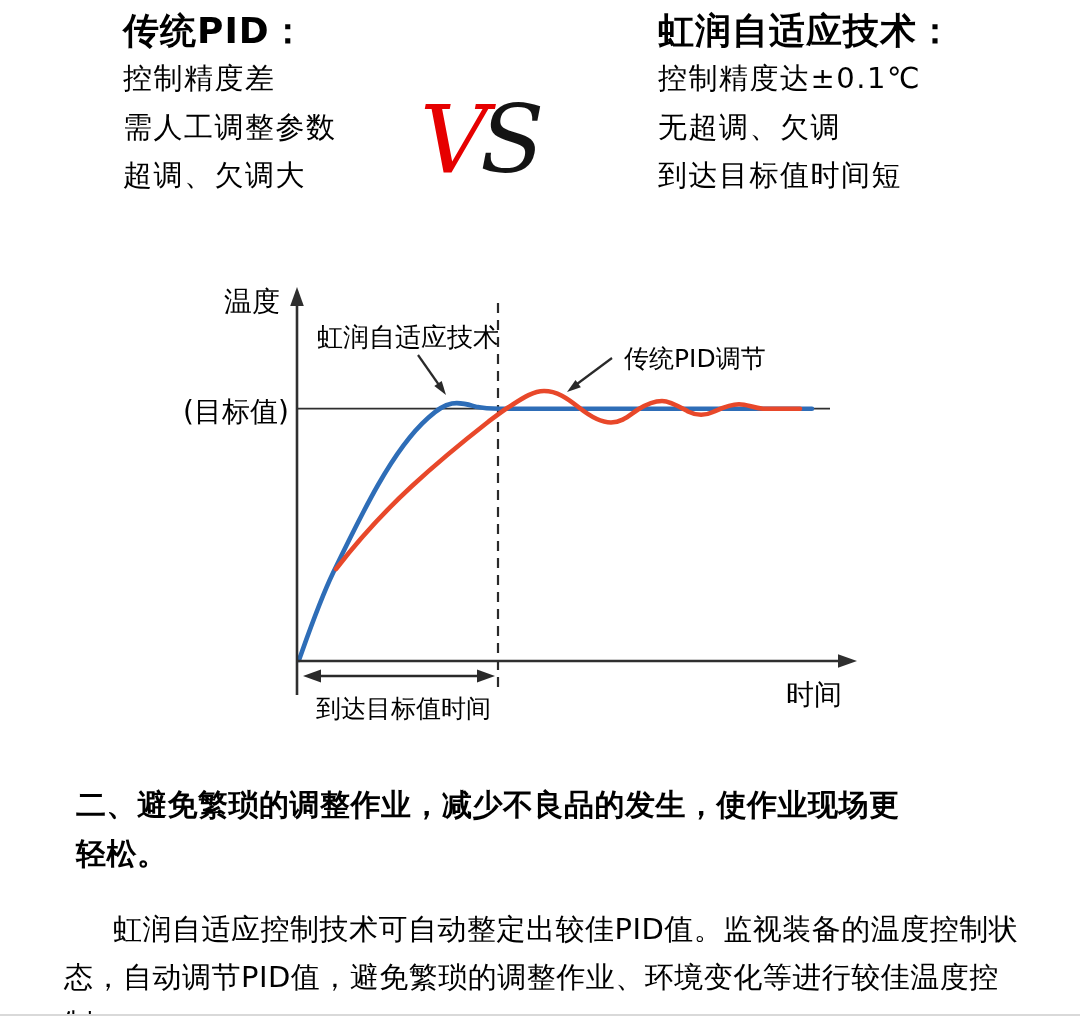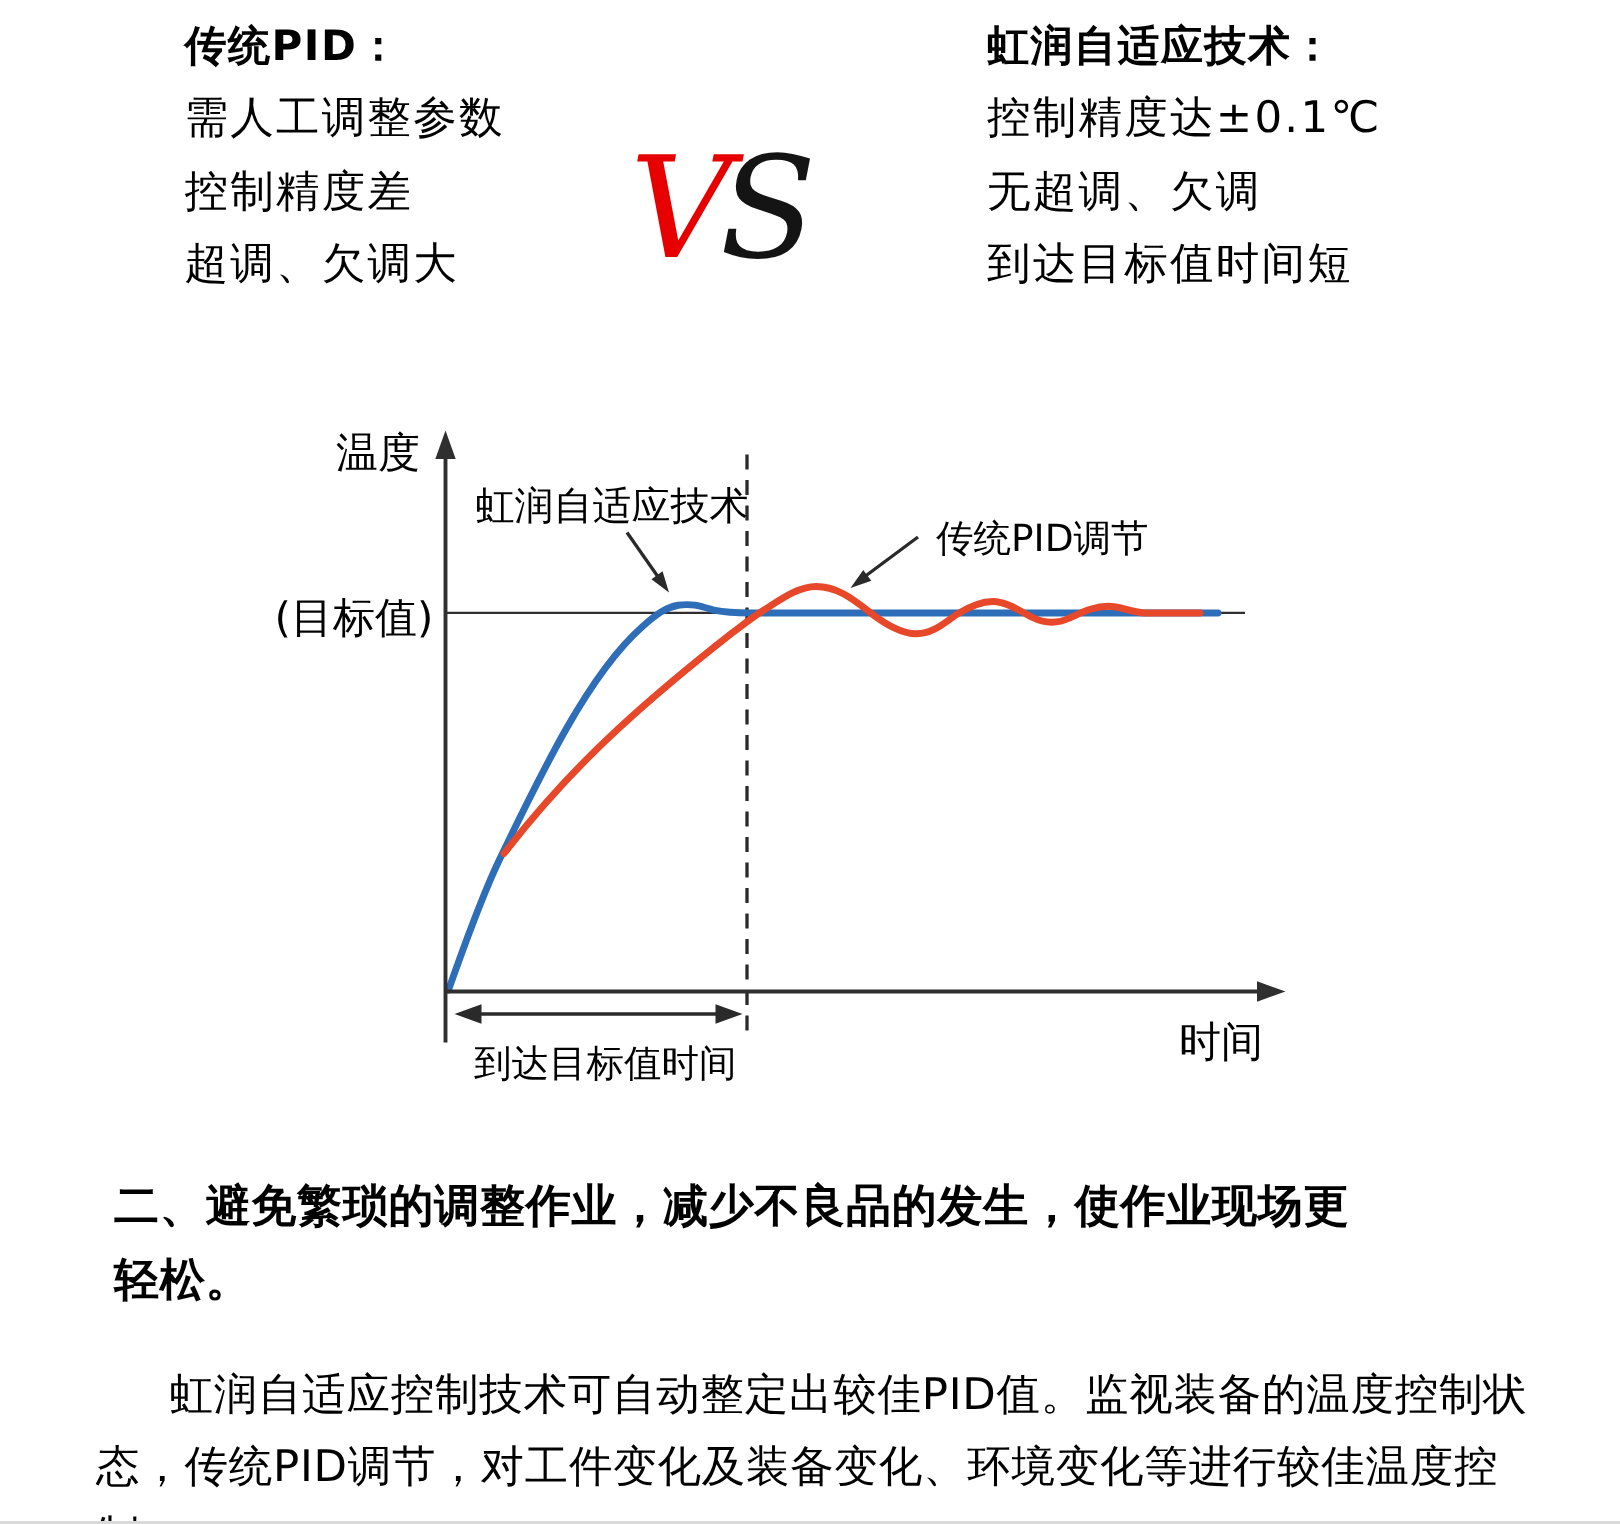--- a/index.html
+++ b/index.html
@@ -5,21 +5,21 @@
   html,body { margin:0; padding:0; background:#ffffff; }
   .page {
     position:relative; width:1080px; height:1016px; background:#ffffff;
     font-family:"DejaVu Sans","Liberation Sans",sans-serif; color:#000000;
     overflow:hidden;
   }
   
   .col { position:absolute; top:8px; }
   .col-left  { left:123px; }
   .col-right { left:658px; }
-  .col-title { font-weight:bold; font-size:28px; line-height:46px; letter-spacing:1px; }
+  .col-title { font-weight:bold; font-size:36px; line-height:46px; letter-spacing:1px; }
   .col-item  { font-size:29px; line-height:48.5px; letter-spacing:1.5px; }
   
   .vs { position:absolute; left:420px; top:92px; font-family:"DejaVu Serif","Liberation Serif",serif;
         font-style:italic; font-size:94px; line-height:96px; }
   .vs-v { color:#e60000; }
   .vs-s { color:#141414; margin-left:-8px; }
   
   .chart { position:absolute; left:150px; top:270px; }
   .chart text { font-family:"DejaVu Sans","Liberation Sans",sans-serif; fill:#000000; }
   
@@ -31,22 +31,22 @@
   .bottom-rule { position:absolute; left:0; bottom:0; width:1080px; height:2px; background:#d9d9d9; }
 </style>
 </head>
 <body>
 
 <div class="page">
 
   <section>
     <div class="col col-left">
       <div class="col-title">传统PID：</div>
+      <div class="col-item">控制精度差</div>
       <div class="col-item">需人工调整参数</div>
-      <div class="col-item">控制精度差</div>
       <div class="col-item">超调、欠调大</div>
     </div>
 
     <div class="vs">
       <span class="vs-v">V</span><span class="vs-s">S</span>
     </div>
 
     <div class="col col-right">
       <div class="col-title">虹润自适应技术：</div>
       <div class="col-item">控制精度达±0.1℃</div>
@@ -109,18 +109,18 @@
     <text x="166" y="447" font-size="25">到达目标值时间</text>
   </svg>
 
   <h2 class="heading">
     <div>二、避免繁琐的调整作业，减少不良品的发生，使作业现场更</div>
     <div>轻松。</div>
   </h2>
 
   <p class="body-text">
     <span class="indent" style="display:block">虹润自适应控制技术可自动整定出较佳PID值。监视装备的温度控制状</span>
-    <span style="display:block">态，传统PID调节，对工件变化及装备变化、环境变化等进行较佳温度控</span>
+    <span style="display:block">态，自动调节PID值，避免繁琐的调整作业、环境变化等进行较佳温度控</span>
     <span style="display:block">制。</span>
   </p>
 
   <div class="bottom-rule"></div>
 </div>
 
 </body></html>

